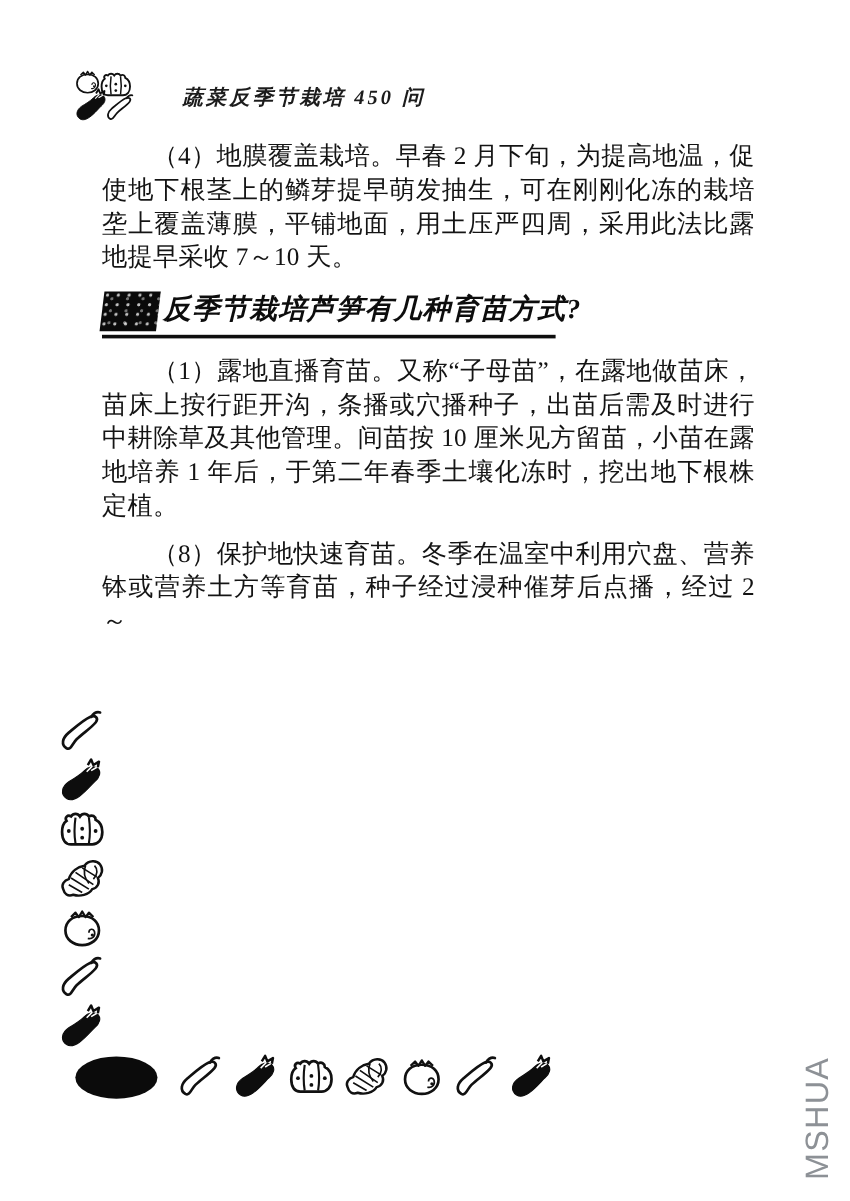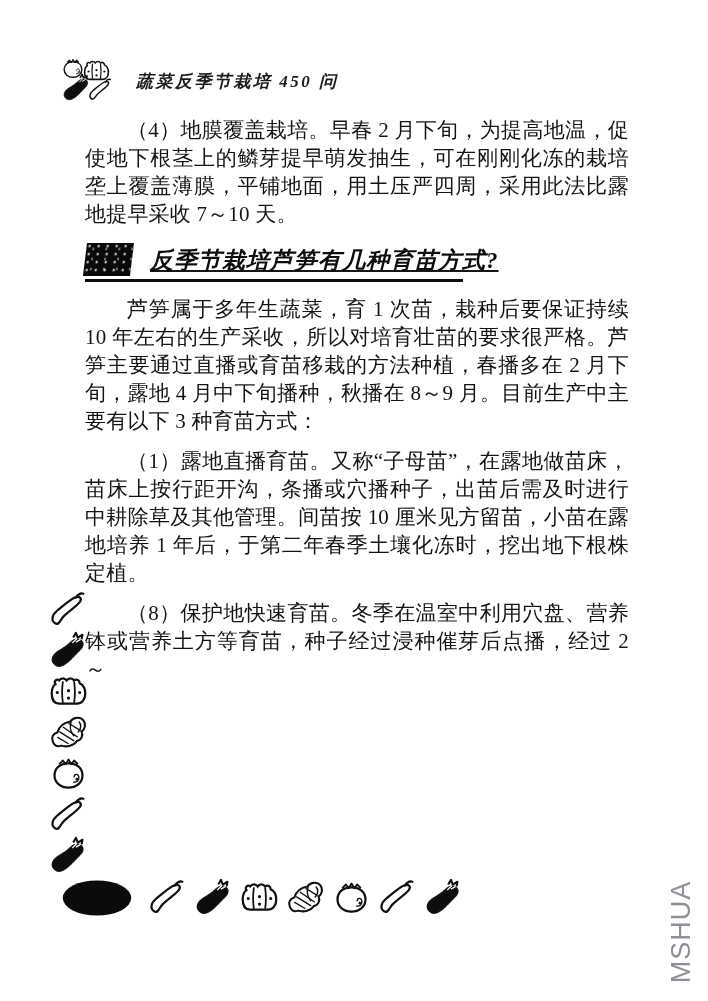--- a/index.html
+++ b/index.html
@@ -7,21 +7,21 @@
     width:708px;height:1001px;position:relative;overflow:hidden;
     background:#ffffff;
     font-family:"Liberation Serif","DejaVu Serif",serif;
     color:#161616;
   }
   .page{position:absolute;inset:0;}
 
   
   .running-head{
     position:absolute;left:60px;top:55px;height:52px;
-    display:flex;align-items:center;gap:14px;
+    display:flex;align-items:center;gap:30px;
   }
   .head-logo{width:62px;height:50px;flex:0 0 auto;}
   .book-title{
     font-style:italic;font-weight:bold;font-size:17px;
     letter-spacing:2.5px;color:#1c1c1c;white-space:nowrap;
   }
 
   
   .content{
     position:absolute;left:85px;top:104px;width:544px;
@@ -29,22 +29,22 @@
   .body-text{
     margin:0;font-size:21px;line-height:28px;
     text-align:justify;text-justify:inter-character;
     color:#141414;letter-spacing:0.2px;
   }
   .body-text.indent{text-indent:2em;margin-top:12px;}
 
   
   .section-heading{
     margin:15px 0 13px 0;width:378px;
-    display:flex;align-items:flex-end;gap:18px;
-    border-bottom:3.5px solid #0e0e0e;padding-bottom:3px;text-decoration:underline;
+    display:flex;align-items:flex-start;gap:4px;
+    border-bottom:3.5px solid #0e0e0e;padding-bottom:3px;
   }
   .question-badge{
     width:47px;height:33px;flex:0 0 auto;
     background-color:#0a0a0a;
     background-image:
       radial-gradient(circle at 3px 3px, rgba(255,255,255,.75) 1px, transparent 1.6px),
       radial-gradient(circle at 7px 6px, rgba(255,255,255,.45) 1px, transparent 1.5px);
     background-size:9px 8px, 13px 10px;
     transform:skewX(-7deg);
   }
@@ -130,21 +130,20 @@
     <div>
         <p class="body-text indent">（4）地膜覆盖栽培。早春 2 月下旬，为提高地温，促使地下根茎上的鳞芽提早萌发抽生，可在刚刚化冻的栽培垄上覆盖薄膜，平铺地面，用土压严四周，采用此法比露地提早采收 7～10 天。</p>
       </div>
 
     <div class="section-heading">
       <span class="question-badge"></span>
       <span class="section-title">反季节栽培芦笋有几种育苗方式?</span>
     </div>
 
     <div>
-        <p class="body-text indent">芦笋属于多年生蔬菜，育 1 次苗，栽种后要保证持续 10 年左右的生产采收，所以对培育壮苗的要求很严格。芦笋主要通过直播或育苗移栽的方法种植，春播多在 2 月下旬，露地 4 月中下旬播种，秋播在 8～9 月。目前生产中主要有以下 3 种育苗方式：</p>
         <p class="body-text indent">（1）露地直播育苗。又称“子母苗”，在露地做苗床，苗床上按行距开沟，条播或穴播种子，出苗后需及时进行中耕除草及其他管理。间苗按 10 厘米见方留苗，小苗在露地培养 1 年后，于第二年春季土壤化冻时，挖出地下根株定植。</p>
         <p class="body-text indent">（8）保护地快速育苗。冬季在温室中利用穴盘、营养钵或营养土方等育苗，种子经过浸种催芽后点播，经过 2～</p>
       </div>
   </div>
 
   <div class="margin-icon-column">
       <svg class="deco-icon icon--cucumber">
         <use href="#sym-cucumber"></use>
       </svg>
       <svg class="deco-icon icon--eggplant">

